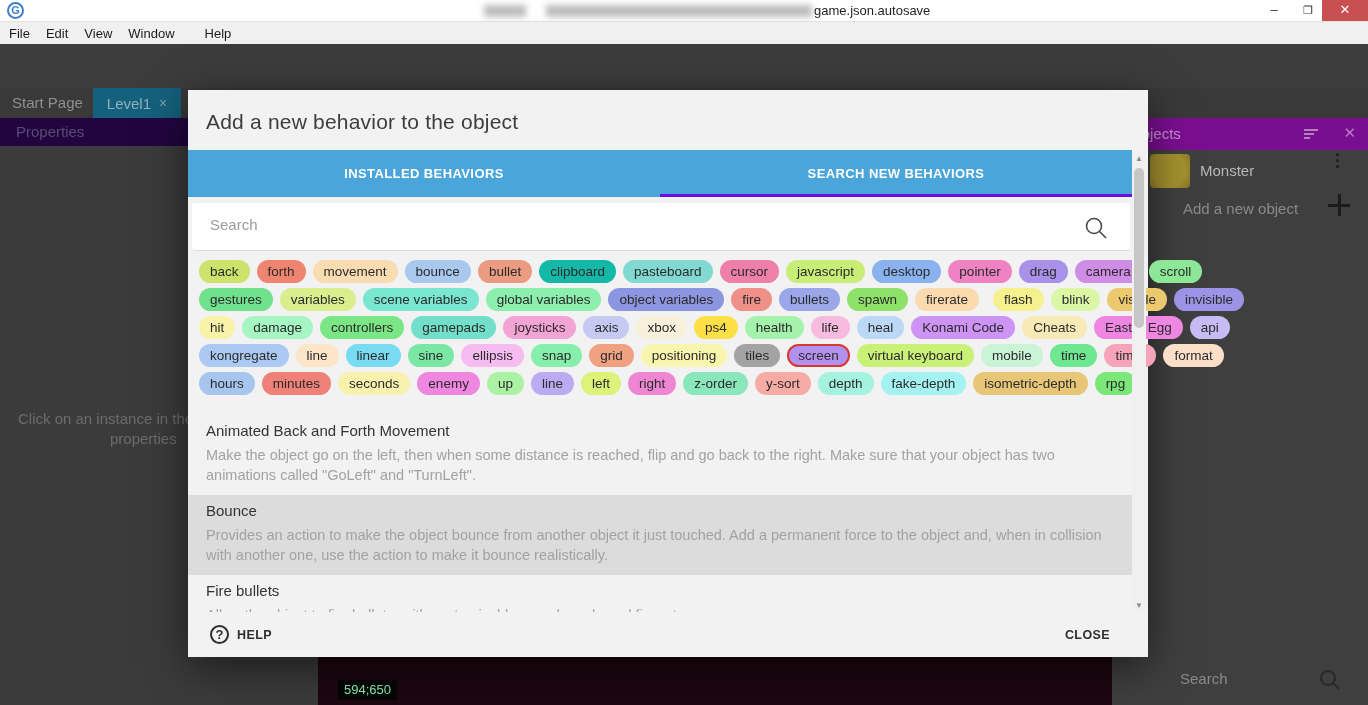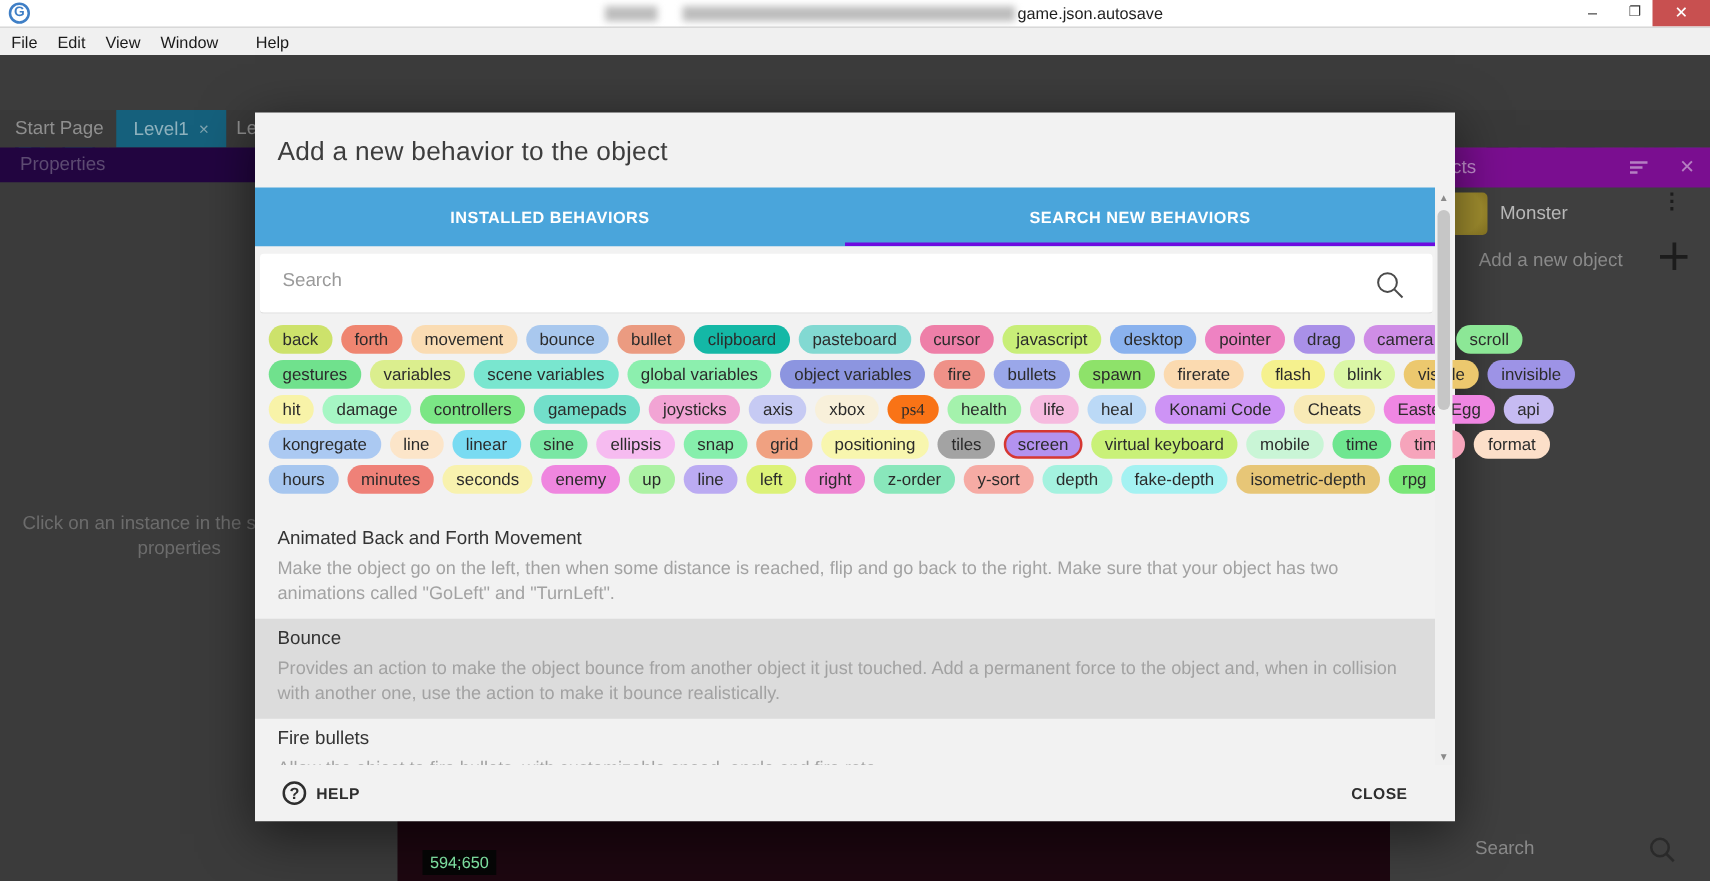--- a/index.html
+++ b/index.html
@@ -59,21 +59,21 @@
   .add-obj { position:absolute; left:71px; top:82px; font-size:15px; color:#8a8a8a; }
   .plus { position:absolute; right:18px; top:76px; width:22px; height:22px; }
   .plus:before, .plus:after { content:""; position:absolute; background:#1c1c1c; }
   .plus:before { left:10px; top:0; width:3px; height:22px; }
   .plus:after { left:0; top:10px; width:22px; height:3px; }
   .rp-search { position:absolute; left:0; top:540px; width:256px; height:47px; }
   .rp-search input { position:absolute; left:68px; top:12px; width:120px; background:transparent; border:none; outline:none; font-size:15px; color:#b0b0b0; font-family:"Liberation Sans",sans-serif; }
   .rp-search input::placeholder { color:#8a8a8a; }
 
   
-  .dialog { position:absolute; left:204px; top:90px; width:960px; height:567px; background:#f2f2f2; box-shadow:0 10px 40px rgba(0,0,0,.55); z-index:20; }
+  .dialog { position:absolute; left:188px; top:90px; width:960px; height:567px; background:#f2f2f2; box-shadow:0 10px 40px rgba(0,0,0,.55); z-index:20; }
   .dlg-title { position:absolute; left:18px; top:20px; font-size:21px; font-weight:300; color:#3d3d3d; letter-spacing:.2px; }
   .dlg-tabs { position:absolute; left:0; top:60px; width:944px; height:47px; background:#4aa5db; display:flex; }
   .dlg-tab { width:50%; height:47px; display:flex; align-items:center; justify-content:center; font-size:13px; font-weight:bold; color:#ffffff; letter-spacing:.4px; }
   .dlg-tab.selected { box-shadow: inset 0 -3px 0 #6d0ce0; }
   .dlg-search { position:absolute; left:4px; top:113px; width:938px; height:48px; background:#ffffff; border-radius:3px; border-bottom:1px solid #dcdcdc; }
   .dlg-search input { position:absolute; left:18px; top:13px; width:860px; border:none; outline:none; font-size:15px; color:#555; background:transparent; font-family:"Liberation Sans",sans-serif; }
   .dlg-search input::placeholder { color:#9a9a9a; }
   .search-ic { position:absolute; right:22px; top:13px; }
 
   .chips { position:absolute; left:11px; top:170px; width:930px; }
@@ -337,21 +337,21 @@
           <span class="chip" style="background: rgb(157, 147, 230);">invisible</span>
         </div>
         <div class="chip-row">
           <span class="chip" style="background: rgb(248, 243, 168);">hit</span>
           <span class="chip" style="background: rgb(166, 246, 196);">damage</span>
           <span class="chip" style="background: rgb(123, 230, 133);">controllers</span>
           <span class="chip" style="background: rgb(114, 223, 202);">gamepads</span>
           <span class="chip" style="background: rgb(242, 164, 212);">joysticks</span>
           <span class="chip" style="background: rgb(198, 202, 243);">axis</span>
           <span class="chip" style="background: rgb(248, 240, 218);">xbox</span>
-          <span class="chip" style="background: #f97316; font-family: Liberation Serif, serif;">ps4</span>
+          <span class="chip" style="background: #fde047;">ps4</span>
           <span class="chip" style="background: rgb(164, 242, 172);">health</span>
           <span class="chip" style="background: rgb(246, 187, 223);">life</span>
           <span class="chip" style="background: rgb(187, 217, 246);">heal</span>
           <span class="chip" style="background: rgb(205, 147, 245);">Konami Code</span>
           <span class="chip" style="background: rgb(248, 234, 182);">Cheats</span>
           <span class="chip" style="background: rgb(239, 134, 226);">Easter Egg</span>
           <span class="chip" style="background: rgb(198, 187, 242);">api</span>
         </div>
         <div class="chip-row">
           <span class="chip" style="background: rgb(171, 201, 242);">kongregate</span>

